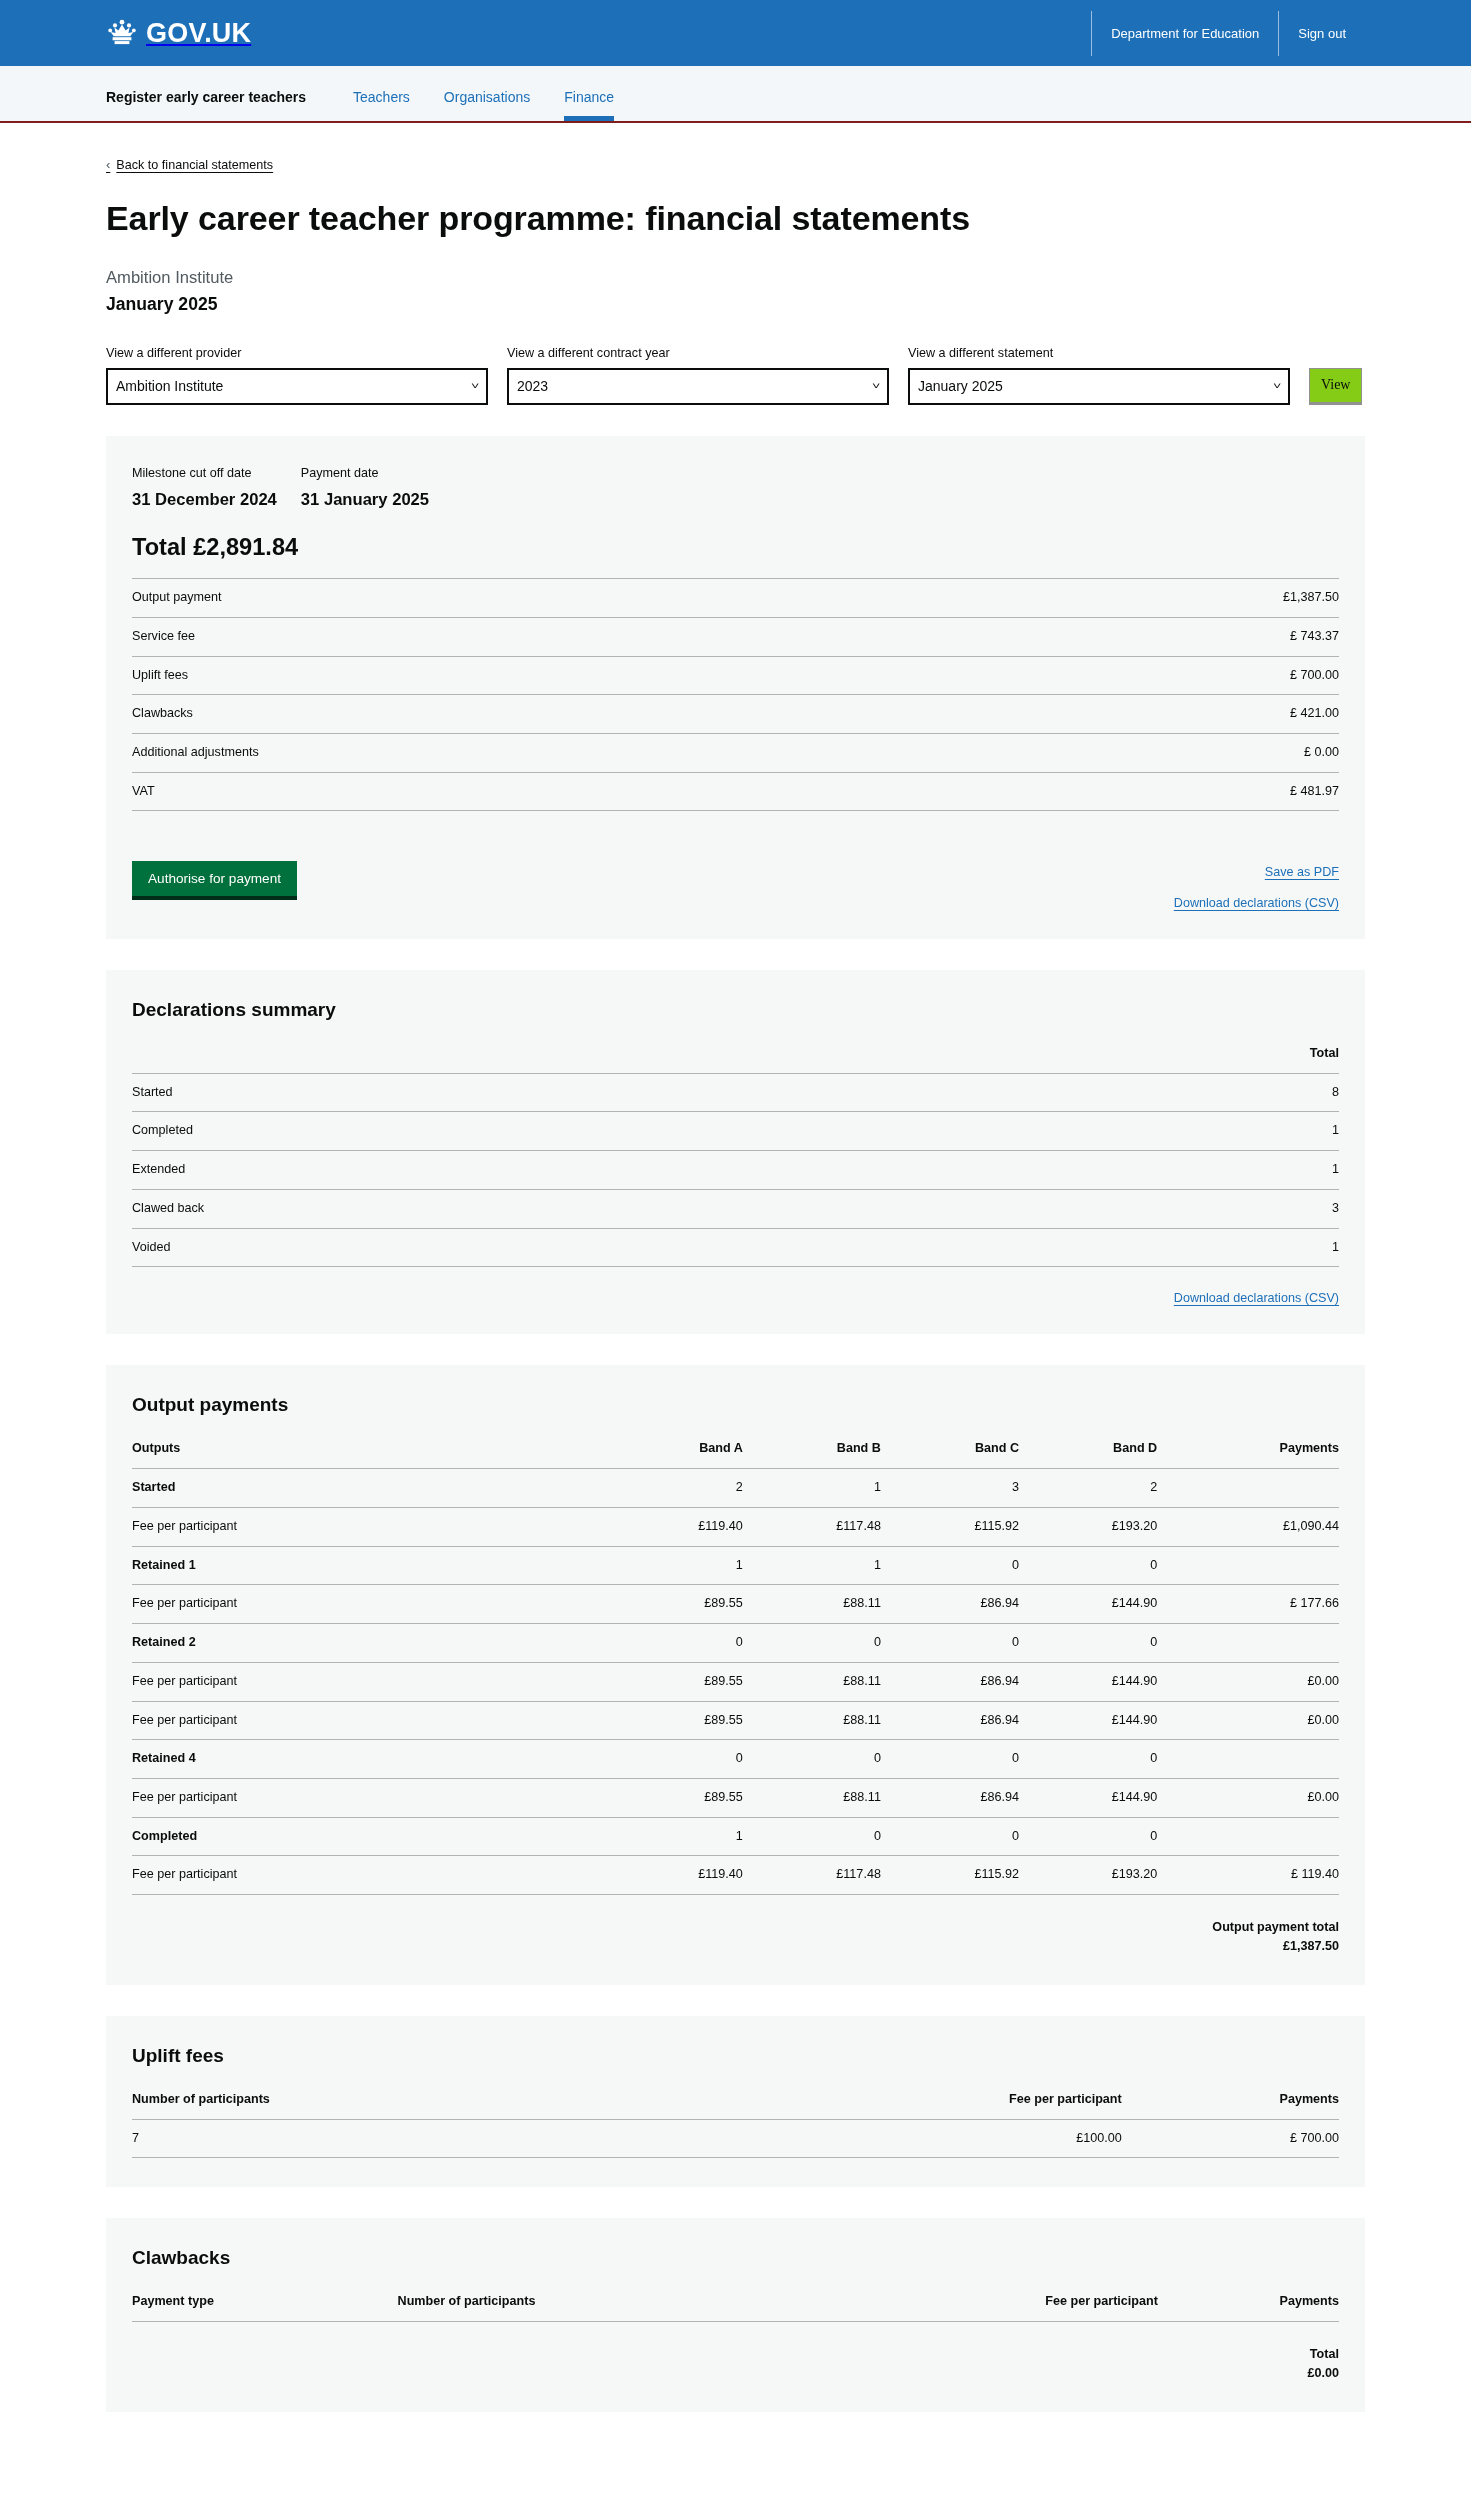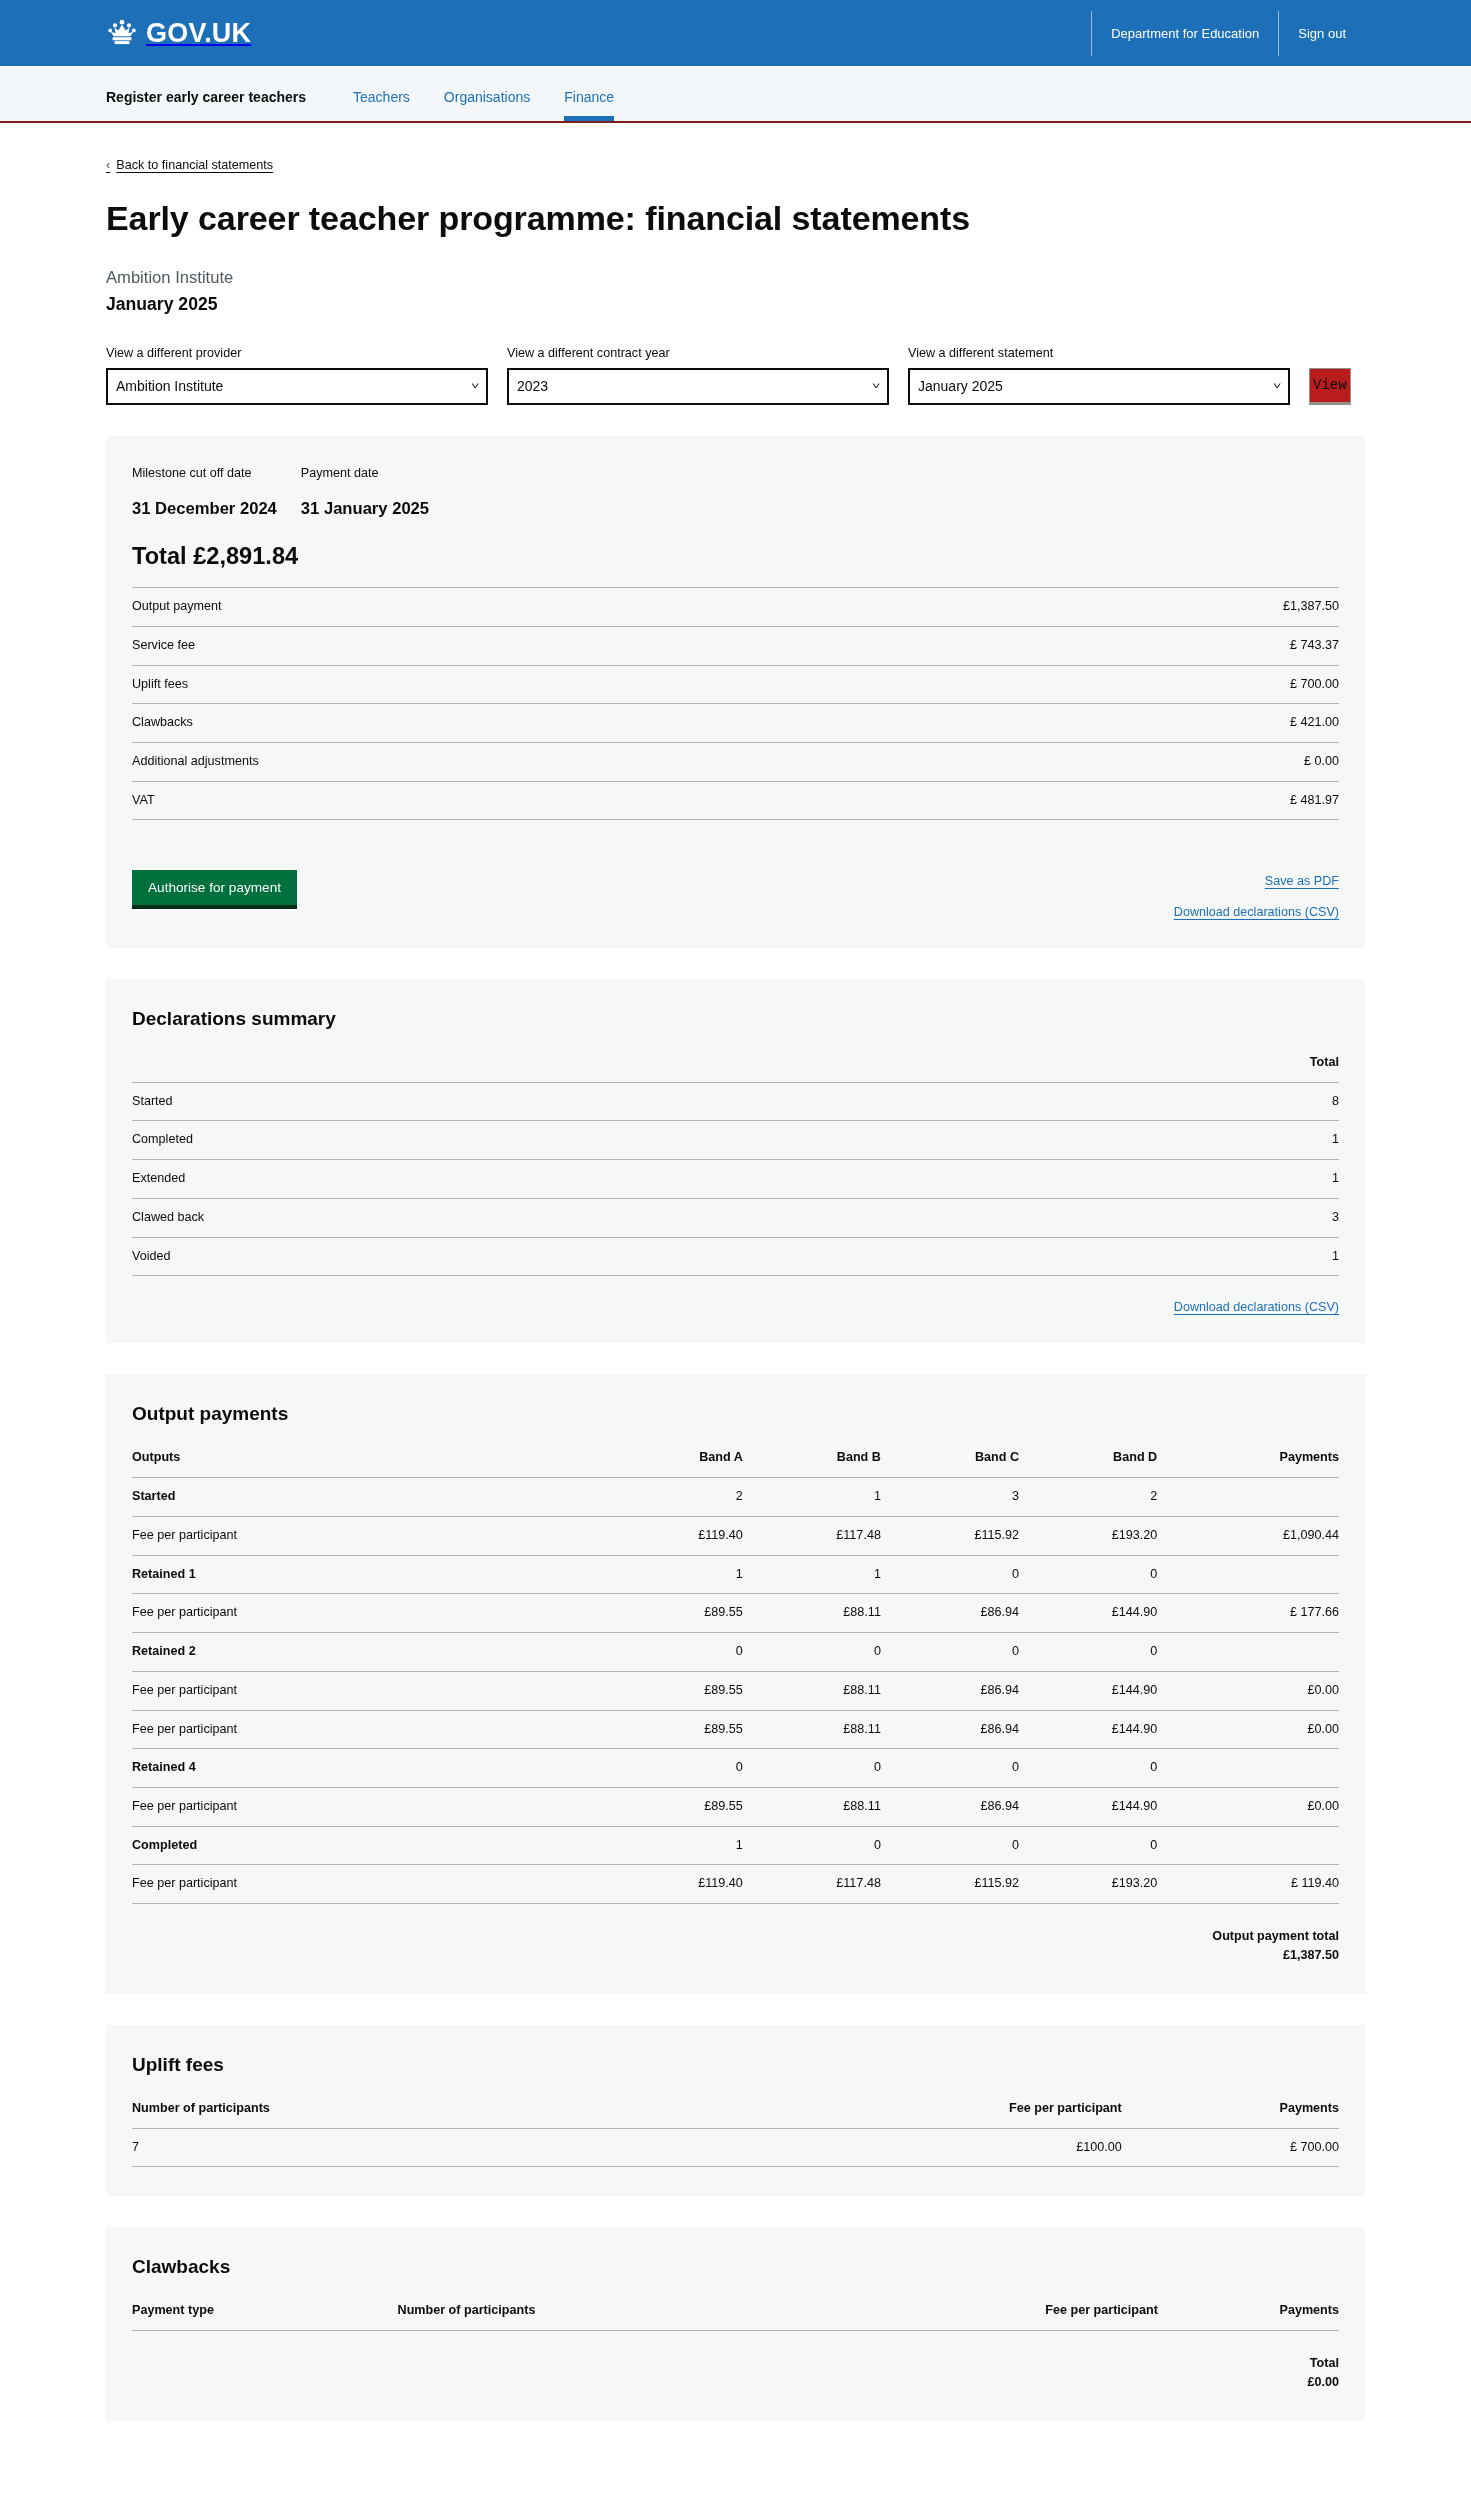--- a/index.html
+++ b/index.html
@@ -175,27 +175,27 @@
     position: relative;
   }
   .select-value { line-height: 1; }
   .select-caret {
     font-size: 11px;
     color: #0b0c0c;
     transform: scaleX(1.3) scaleY(0.75);
   }
   .view-button {
     height: 37px;
-    background: #b91c1c;
+    background: #84cc16;
     border: 1px solid #929191;
     border-bottom: 3px solid #929191;
-    font-family: Liberation Mono, monospace;
+    font-family: Liberation Serif, serif;
     font-size: 14px;
     color: #0b0c0c;
-    padding: 0 3px;
+    padding: 0 11px;
     cursor: pointer;
     line-height: 1;
   }
 
   
   .panel {
     background: #f6f7f7;
     padding: 29px 26px 29px 26px;
     margin-top: 31px;
   }
@@ -206,21 +206,21 @@
   }
   .meta-block { }
   .meta-label {
     font-size: 12.6px;
     color: #0b0c0c;
     line-height: 1.3;
   }
   .meta-value {
     font-size: 16.6px;
     font-weight: 700;
-    margin-top: 18px;
+    margin-top: 9px;
     white-space: nowrap;
   }
 
   .total-heading {
     font-size: 23.6px;
     font-weight: 700;
     margin-top: 24px;
   }
 
   

